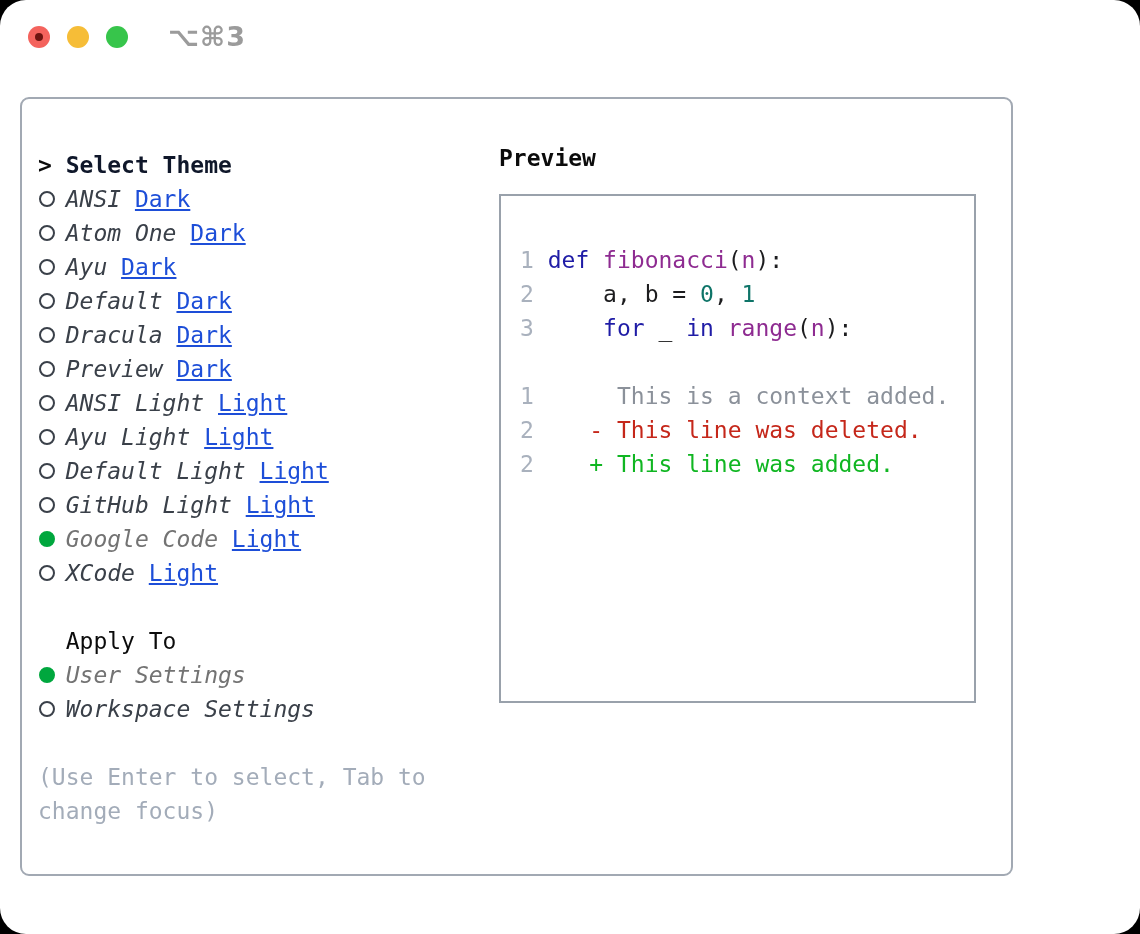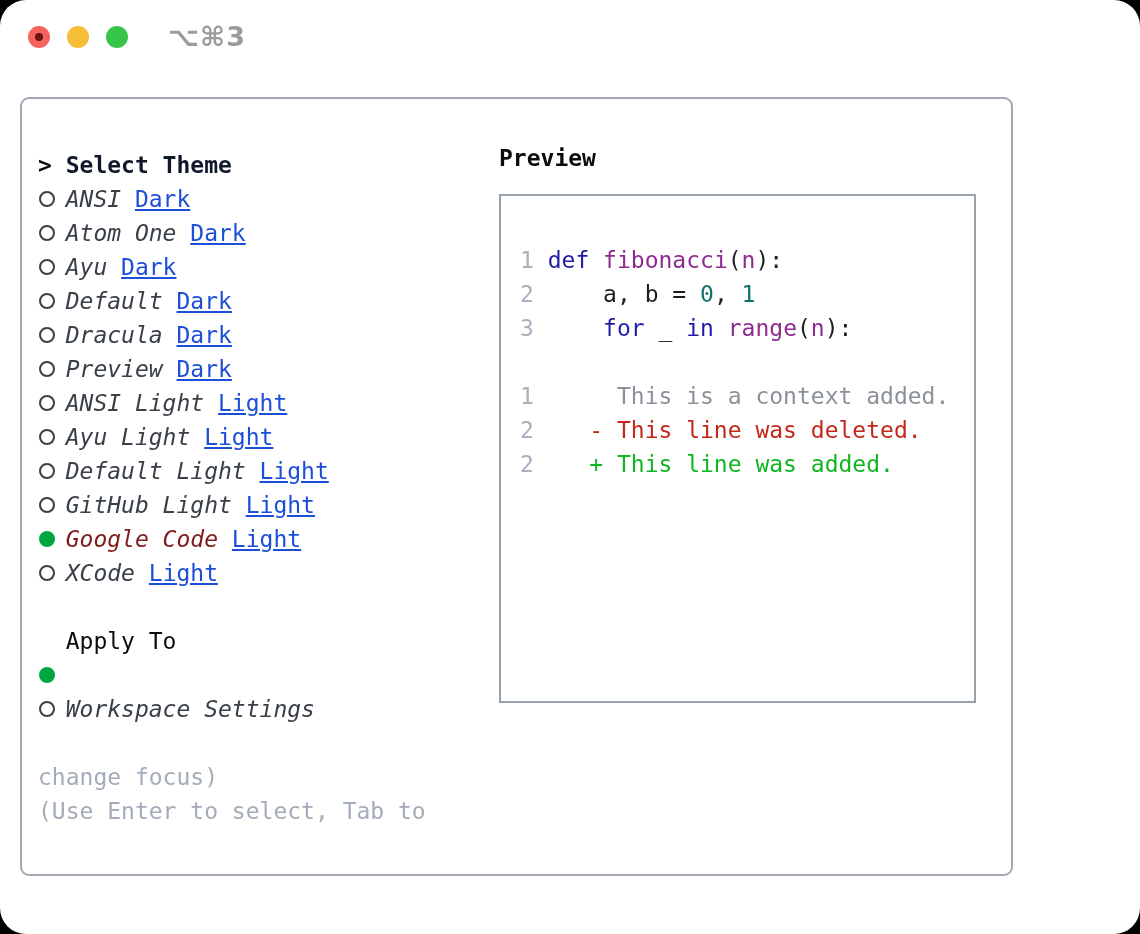--- a/index.html
+++ b/index.html
@@ -29,21 +29,21 @@
     border:2px solid #a2a9b3;border-radius:9px;box-sizing:border-box;background:#fff;
   }
   .row{height:34px;display:flex;align-items:center;white-space:pre;}
   .marker{display:inline-block;width:2ch;flex:0 0 auto;}
   .cursor-glyph{font-weight:bold;color:#0b0b0b;}
   .circle{display:inline-block;width:12px;height:12px;border:2px solid #3a4049;
     border-radius:50%;margin-left:1px;}
   .row.selected .circle{background:#00a73e;border-color:#00a73e;}
   .header-text{font-weight:bold;color:#0f172a;}
   .label{color:#3a4049;font-style:italic;}
-  .row.selected .label{color:#7f1d1d;}
+  .row.selected .label{color:#737373;}
   .suffix{color:#1d4ed8;margin-left:1ch;text-decoration:underline;}
   .section-header{color:#0b0b0b;}
   .spacer{height:34px;}
   .left-col{position:absolute;left:16px;top:49px;}
   .help-line{height:34px;line-height:34px;white-space:pre;color:#a3acb9;}
   
   .right-col{position:absolute;left:477px;top:42px;}
   .preview-title{height:34px;line-height:34px;font-weight:bold;color:#0b0b0b;}
   .preview-box{
     margin-top:19px;width:477px;height:509px;box-sizing:border-box;
@@ -92,26 +92,26 @@
           <div class="row"><span class="marker"><span class="circle"></span></span><span class="label">Default Light</span><span class="suffix">Light</span></div>
           <div class="row"><span class="marker"><span class="circle"></span></span><span class="label">GitHub Light</span><span class="suffix">Light</span></div>
           <div class="row selected"><span class="marker"><span class="circle"></span></span><span class="label">Google Code</span><span class="suffix">Light</span></div>
           <div class="row"><span class="marker"><span class="circle"></span></span><span class="label">XCode</span><span class="suffix">Light</span></div>
         </div>
       <div class="spacer"></div>
       <div class="row">
         <span class="marker"></span><span class="section-header">Apply To</span>
       </div>
       <div id="apply-list">
-          <div class="row selected"><span class="marker"><span class="circle"></span></span></div>
+          <div class="row selected"><span class="marker"><span class="circle"></span></span><span class="label">User Settings</span></div>
           <div class="row"><span class="marker"><span class="circle"></span></span><span class="label">Workspace Settings</span></div>
         </div>
       <div class="spacer"></div>
+      <div class="help-line">(Use Enter to select, Tab to</div>
       <div class="help-line">change focus)</div>
-      <div class="help-line">(Use Enter to select, Tab to</div>
     </div>
 
     <div class="right-col">
       <div class="preview-title">Preview</div>
       <div class="preview-box">
         <div id="code-container">
             <div class="code-line"><span class="ln">1 </span><span class="kw">def</span><span class="pl"> </span><span class="fn">fibonacci</span><span class="pl">(</span><span class="fn">n</span><span class="pl">):</span></div>
             <div class="code-line"><span class="ln">2 </span><span class="pl">    a, b = </span><span class="num">0</span><span class="pl">, </span><span class="num">1</span></div>
             <div class="code-line"><span class="ln">3 </span><span class="pl">    </span><span class="kw">for</span><span class="pl"> _ </span><span class="kw">in</span><span class="pl"> </span><span class="fn">range</span><span class="pl">(</span><span class="fn">n</span><span class="pl">):</span></div>
             <div class="code-line"></div>

